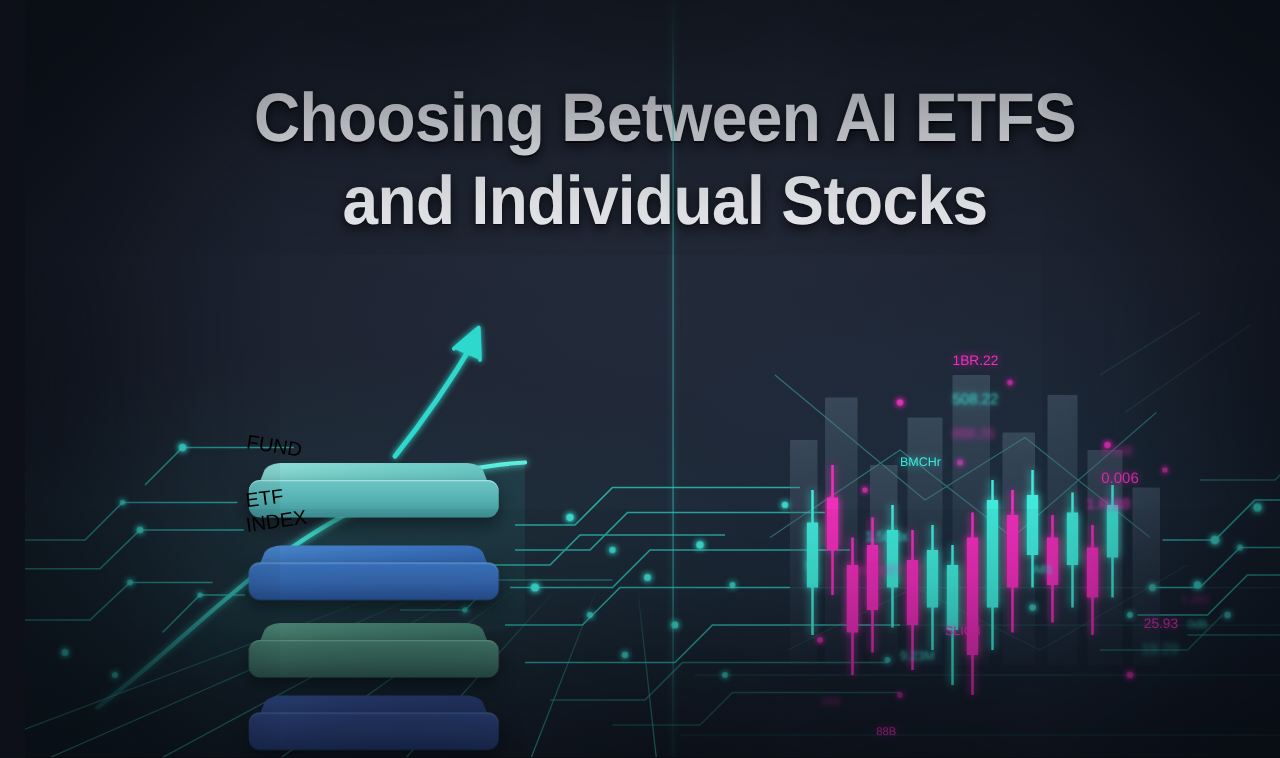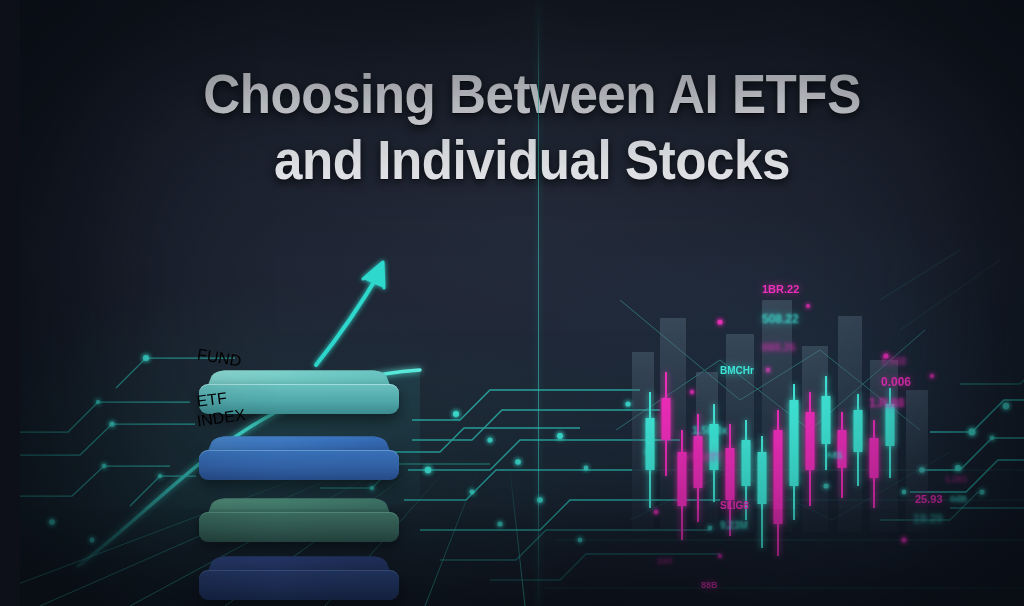--- a/index.html
+++ b/index.html
@@ -74,21 +74,21 @@
   #slab4{top:186px;}
   #slab4 .top{background:linear-gradient(160deg,#3f5fae 0%,#38549d 50%,#304a8b 100%);}
   #slab4 .front{background:linear-gradient(to bottom,#3a5aa4 0%,#334e93 55%,#29407c 100%);
     box-shadow:0 8px 18px rgba(0,0,0,.5), inset 0 1px 0 rgba(140,180,255,.5);}
 
   #lblFund{left:20px;top:72px;transform:rotate(9deg);}
   #lblEtf{left:132px;top:84px;transform:rotate(-7deg);}
   #lblIndex{left:108px;top:255px;transform:rotate(-8deg);}
 
   .numlbl{position:absolute;font-family:"Liberation Sans",sans-serif;
-    font-weight:700;white-space:nowrap;}
+    font-weight:400;white-space:nowrap;}
   .c{color:#3fe9da;text-shadow:0 0 8px rgba(50,230,215,.75);}
   .m{color:#f02fbc;text-shadow:0 0 8px rgba(240,45,185,.7);}
   .blur1{filter:blur(.6px);}
   .blur2{filter:blur(1.1px);opacity:.8;}
   .blur3{filter:blur(1.8px);opacity:.55;}
 </style>
 </head>
 <body>
 
 <div id="stage">
@@ -346,21 +346,21 @@
     <div class="label" id="lblIndex">INDEX</div>
   </div>
 
   <div id="pricelabels" class="layer">
       <div class="numlbl m blur1" style="left: 742px; top: 283px; font-size: 11px;">1BR.22</div>
       <div class="numlbl c blur2" style="left: 742px; top: 312px; font-size: 12px;">508.22</div>
       <div class="numlbl m blur3" style="left: 742px; top: 341px; font-size: 11px;">888.26</div>
       <div class="numlbl c blur1" style="left: 700px; top: 365px; font-size: 10px;">BMCHr</div>
       <div class="numlbl c blur2" style="left: 672px; top: 424px; font-size: 11px;">1.5B3x</div>
       <div class="numlbl m blur3" style="left: 665px; top: 452px; font-size: 10px;">F9G8TT</div>
-      <div class="numlbl m blur1" style="left: 700px; top: 500px; font-size: 10px;">SLIG8</div>
+      <div class="numlbl m blur1" style="left: 736px; top: 500px; font-size: 10px;">SLIG8</div>
       <div class="numlbl c blur2" style="left: 700px; top: 520px; font-size: 10px;">9.23M</div>
       <div class="numlbl m blur3" style="left: 861px; top: 356px; font-size: 10px;">1.968</div>
       <div class="numlbl m blur1" style="left: 861px; top: 375px; font-size: 12px;">0.006</div>
       <div class="numlbl m blur2" style="left: 849px; top: 396px; font-size: 12px;">1.R.88</div>
       <div class="numlbl m blur3" style="left: 925px; top: 474px; font-size: 9px;">1.261</div>
       <div class="numlbl m blur1" style="left: 895px; top: 493px; font-size: 11px;">25.93</div>
       <div class="numlbl c blur2" style="left: 930px; top: 494px; font-size: 9px;">0dB</div>
       <div class="numlbl c blur3" style="left: 893px; top: 512px; font-size: 12px;">19.29</div>
       <div class="numlbl m blur1" style="left: 681px; top: 580px; font-size: 9px; text-align: right;">88B</div>
       <div class="numlbl c blur2" style="left: 806px; top: 450px; font-size: 9px;">A81</div>

